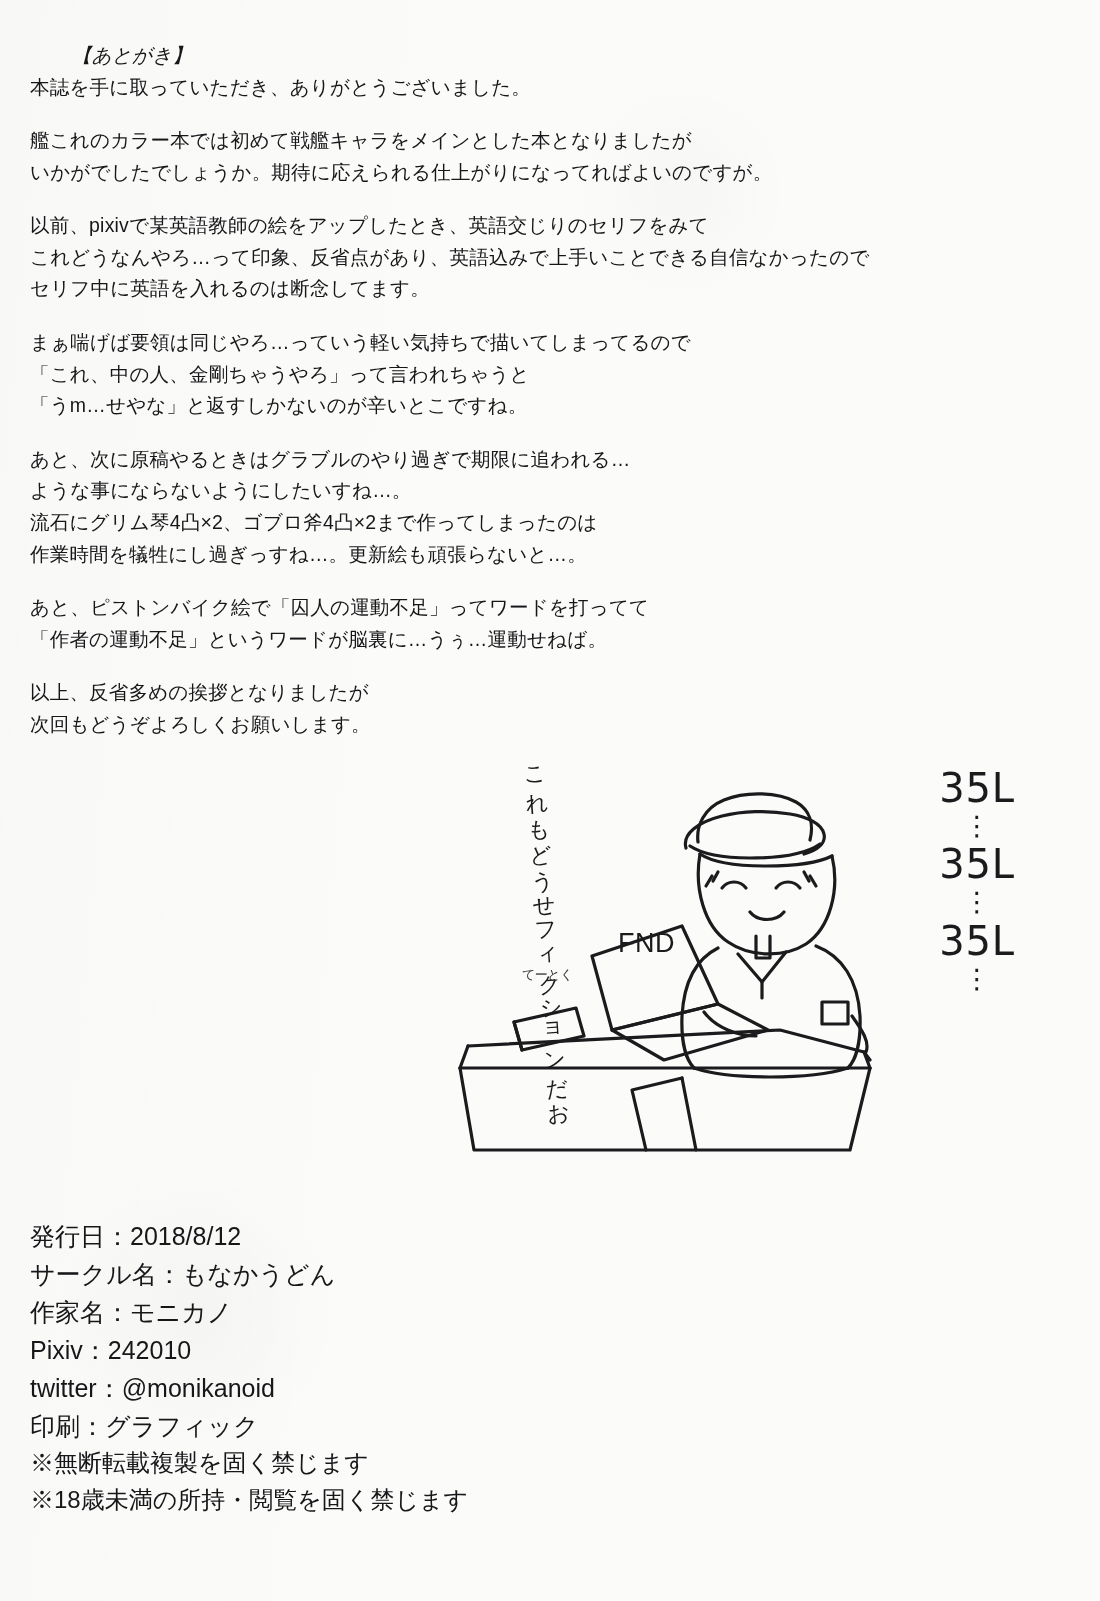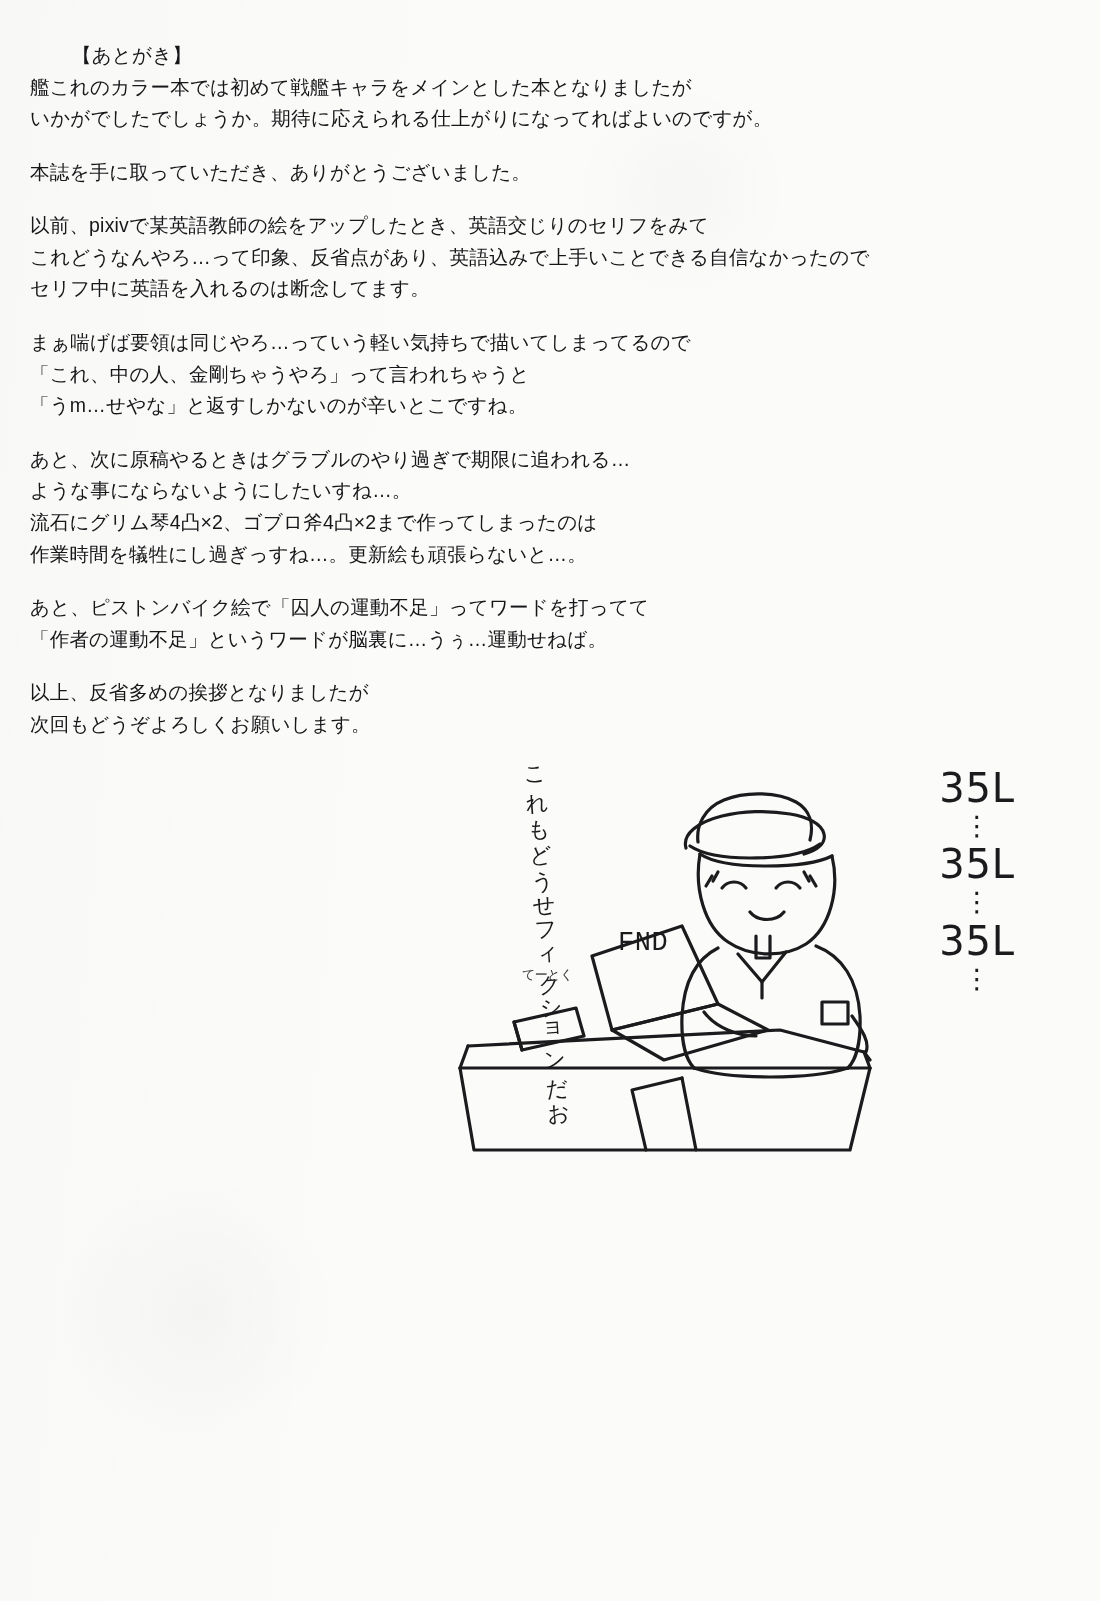--- a/index.html
+++ b/index.html
@@ -41,20 +41,21 @@
     margin: 0 0 22px 0;
     white-space: pre-wrap;
   }
   #afterword .para:last-child { margin-bottom: 4px; }
   #afterword .heading-line {
     margin: 0 0 0 0;
     white-space: pre-wrap;
   }
   #afterword .indent {
     padding-left: 42px;
+    font-style: italic;
   }
 
   
   #illustration {
     position: absolute;
     left: 450px;
     top: 730px;
     width: 600px;
     height: 430px;
   }
@@ -89,21 +90,21 @@
     font-size: 27px;
     line-height: 0.9;
     margin: 6px 0 6px 0;
     letter-spacing: 0.02em;
   }
   #laptop-label {
     position: absolute;
     left: 168px;
     top: 198px;
     font-size: 27px;
-    font-family: Liberation Mono, monospace;
+    font-family: Liberation Sans, sans-serif;
     color: #1b1b1d;
     letter-spacing: 0.02em;
   }
   #keyboard-scribble {
     position: absolute;
     left: 72px;
     top: 236px;
     font-size: 13px;
     color: #3a3a3d;
     letter-spacing: -0.5px;
@@ -128,23 +129,23 @@
   }
 </style>
 </head>
 <body>
 
 <div id="page">
   <div id="paper-noise"></div>
 
   <div id="afterword">
     <p class="heading-line indent">【あとがき】</p>
+    <p class="para">本誌を手に取っていただき、ありがとうございました。</p>
     <p class="para">艦これのカラー本では初めて戦艦キャラをメインとした本となりましたが
 いかがでしたでしょうか。期待に応えられる仕上がりになってればよいのですが。</p>
-    <p class="para">本誌を手に取っていただき、ありがとうございました。</p>
     <p class="para">以前、pixivで某英語教師の絵をアップしたとき、英語交じりのセリフをみて
 これどうなんやろ…って印象、反省点があり、英語込みで上手いことできる自信なかったので
 セリフ中に英語を入れるのは断念してます。</p>
     <p class="para">まぁ喘げば要領は同じやろ…っていう軽い気持ちで描いてしまってるので
 「これ、中の人、金剛ちゃうやろ」って言われちゃうと
 「うm…せやな」と返すしかないのが辛いとこですね。</p>
     <p class="para">あと、次に原稿やるときはグラブルのやり過ぎで期限に追われる…
 ような事にならないようにしたいすね…。
 流石にグリム琴4凸×2、ゴブロ斧4凸×2まで作ってしまったのは
 作業時間を犠牲にし過ぎっすね…。更新絵も頑張らないと…。</p>
@@ -216,13 +217,23 @@
     <div id="volume-marks">
       <div class="vol">35L</div>
       <div class="dots">⋮</div>
       <div class="vol">35L</div>
       <div class="dots">⋮</div>
       <div class="vol">35L</div>
       <div class="dots">⋮</div>
     </div>
   </div>
 
+  <div id="colophon">
+    <p class="line">発行日：2018/8/12</p>
+    <p class="line">サークル名：もなかうどん</p>
+    <p class="line">作家名：モニカノ</p>
+    <p class="line">Pixiv：242010</p>
+    <p class="line">twitter：@monikanoid</p>
+    <p class="line">印刷：グラフィック</p>
+    <p class="line notice">※無断転載複製を固く禁じます</p>
+    <p class="line notice">※18歳未満の所持・閲覧を固く禁じます</p>
+  </div>
 </div>
 
 </body></html>

